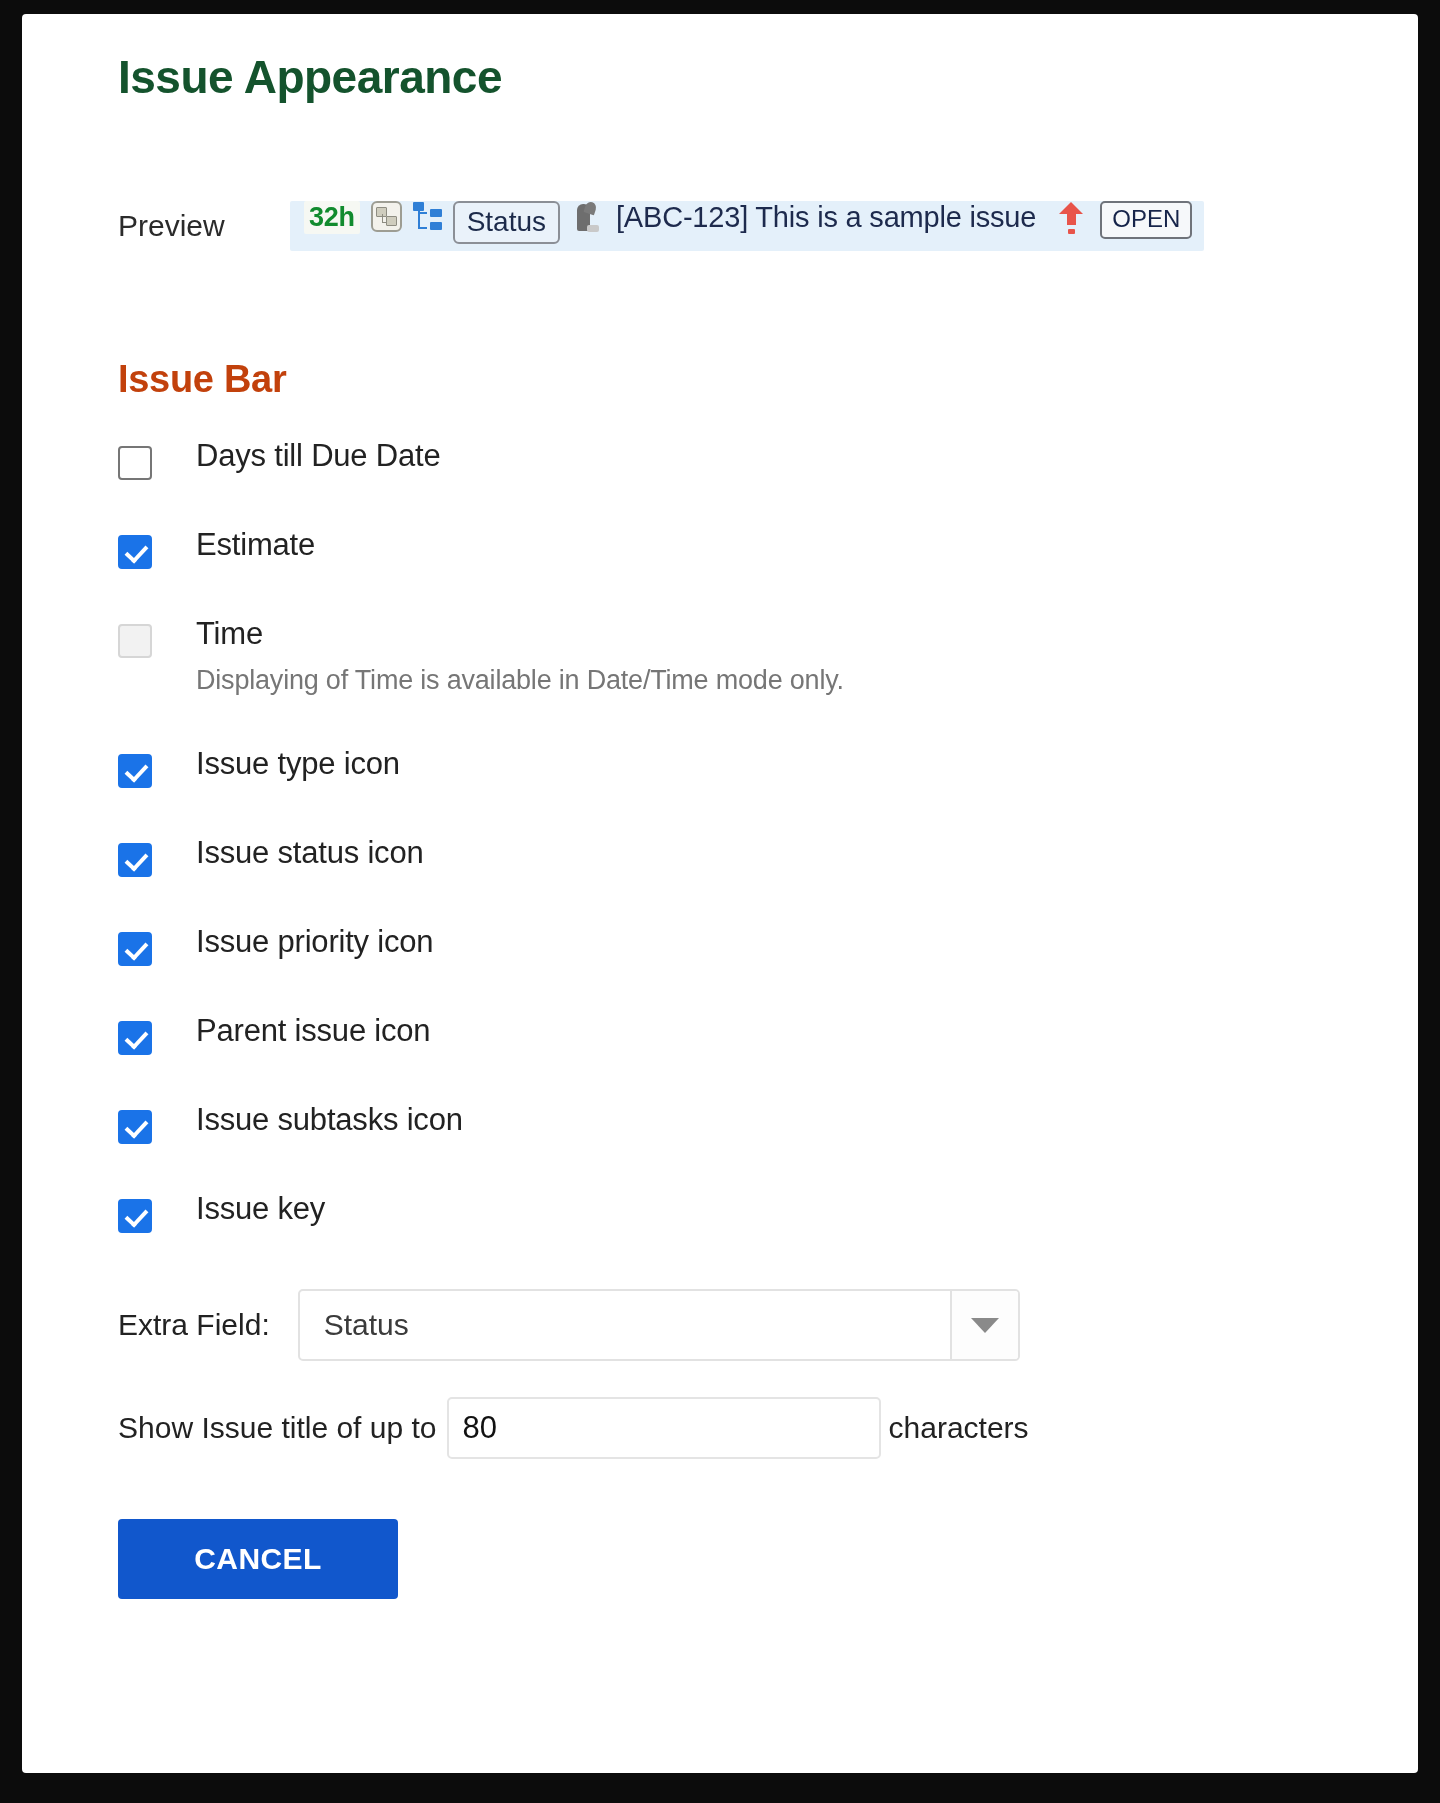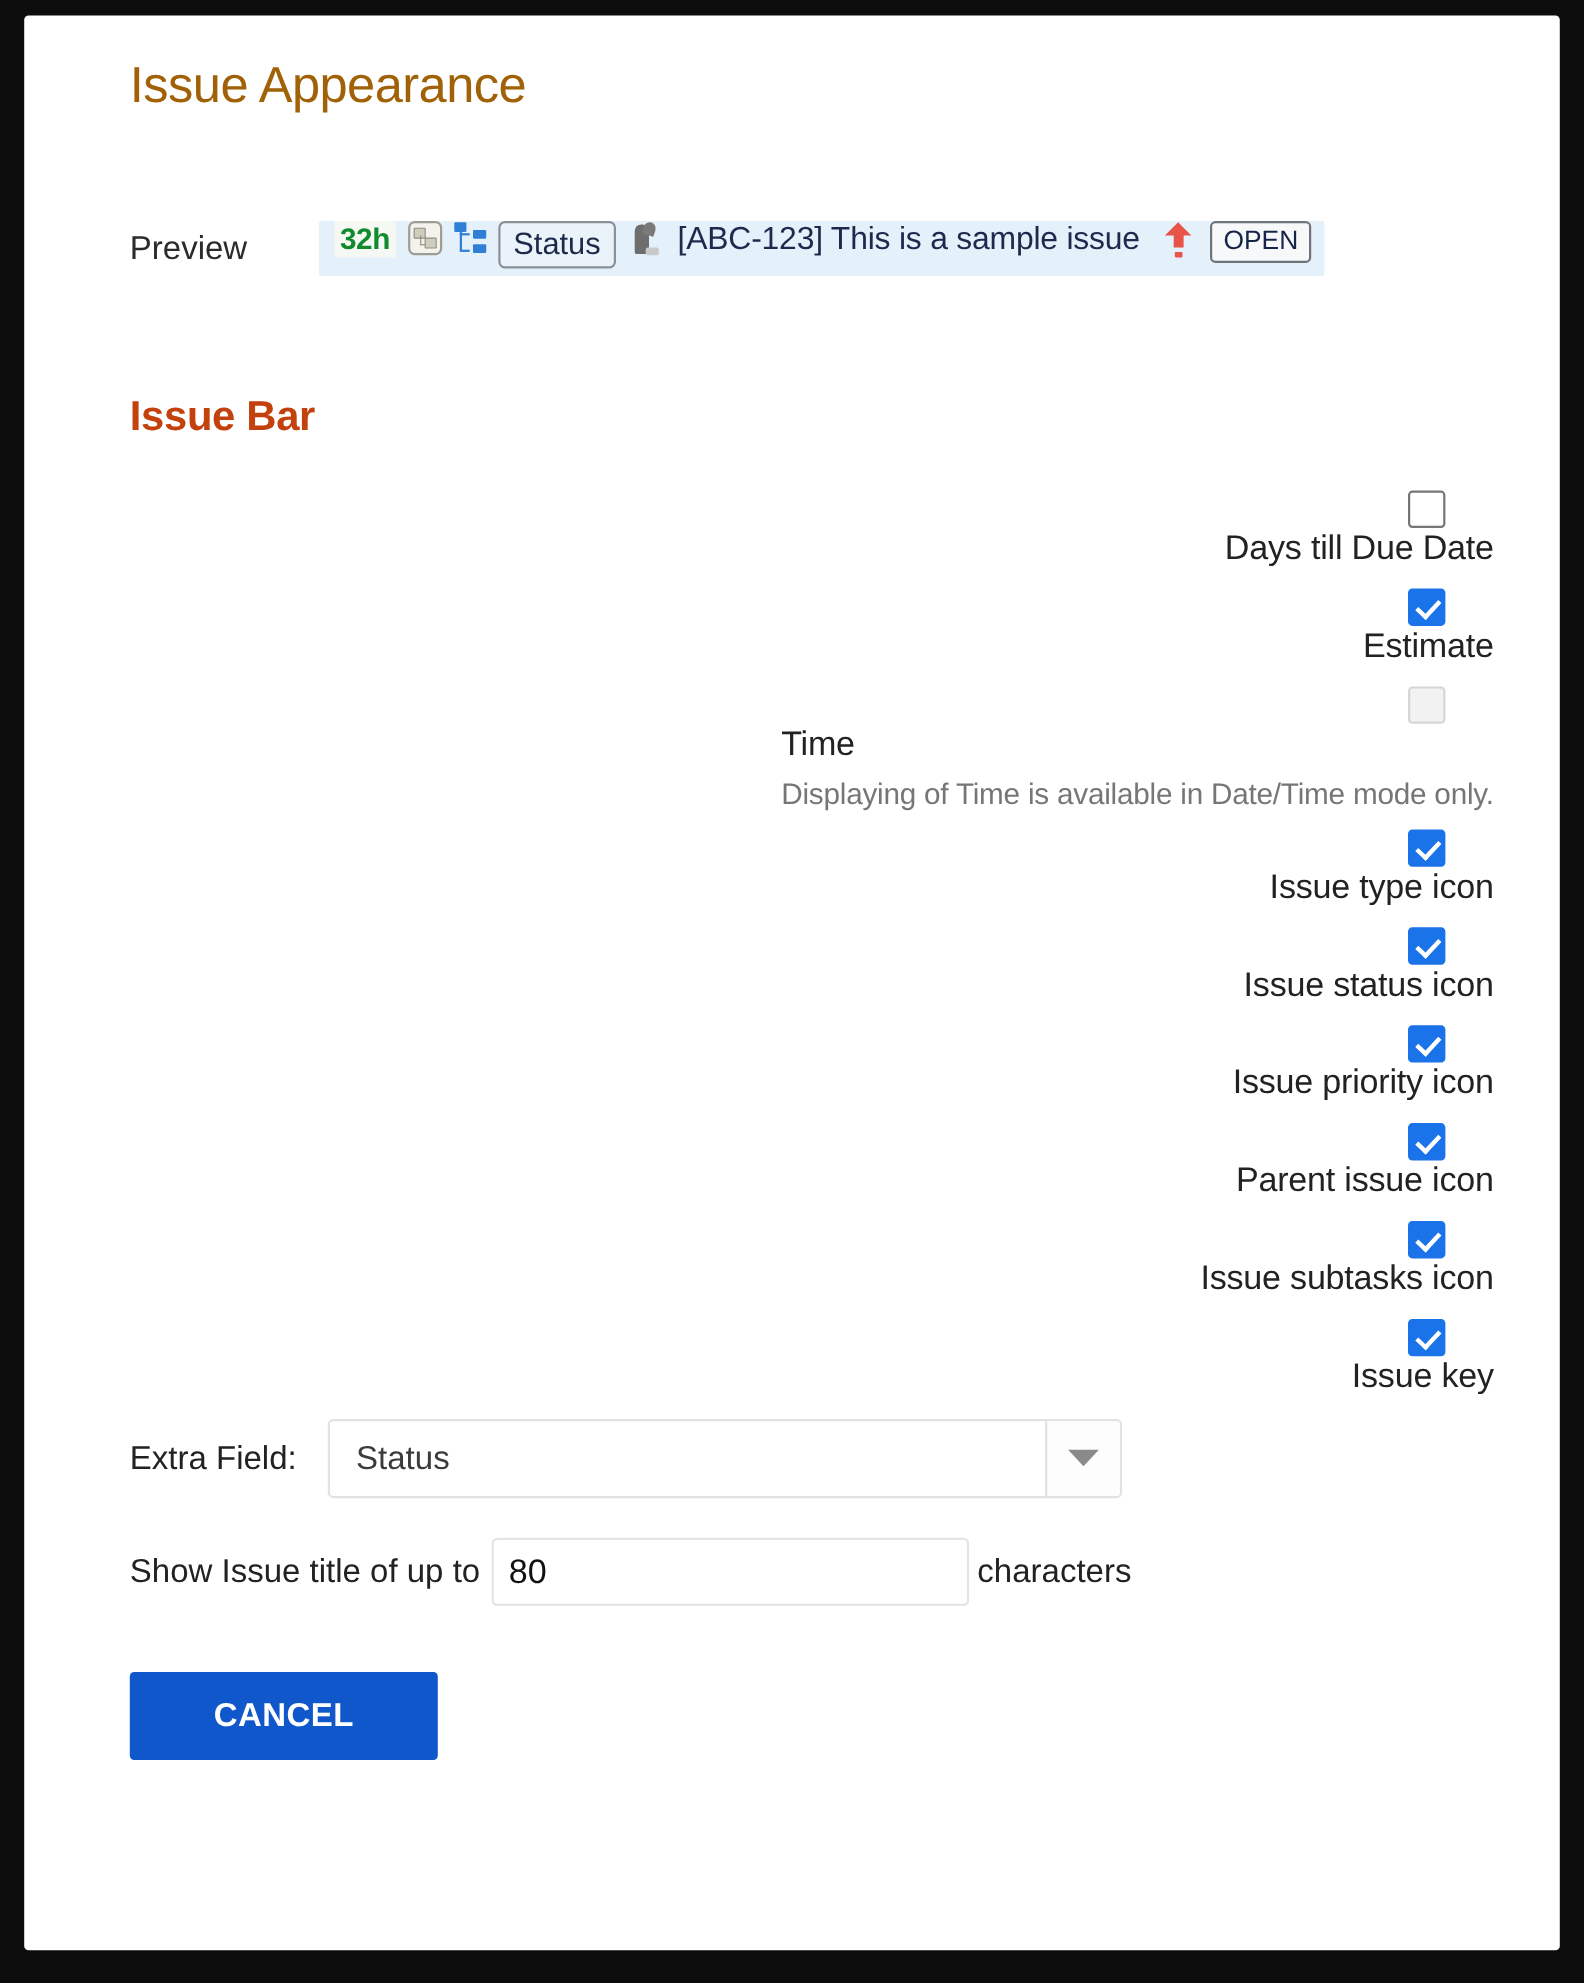--- a/index.html
+++ b/index.html
@@ -32,22 +32,22 @@
     padding: 0 0 0 0;
     overflow: hidden;
   }
   .dialog-inner {
     padding: 38px 60px 0 96px;
   }
 
   
   .page-title {
     font-size: 46px;
-    font-weight: 400;
-    color: #a16207;
+    font-weight: 700;
+    color: #14532d;
     letter-spacing: -0.5px;
     margin: 0 0 0 0;
     line-height: 1.1;
   }
   .section-title {
     font-size: 38px;
     font-weight: 700;
     color: #c2410c;
     letter-spacing: -0.3px;
     margin: 0;
@@ -213,24 +213,23 @@
     line-height: 1.28;
     margin-left: 4px;
   }
 
   
   .issue-bar-section { margin-top: 108px; }
 
   .check-list { margin-top: 38px; }
   .check-row {
     display: flex;
-    align-items: flex-end;
+    align-items: flex-start;
     margin-bottom: 0;
     min-height: 89px;
-    flex-direction: column;
   }
   .check-row .cb-wrap {
     width: 78px;
     flex: 0 0 auto;
     padding-top: 8px;
   }
   .cb {
     width: 34px;
     height: 34px;
     border-radius: 4px;

